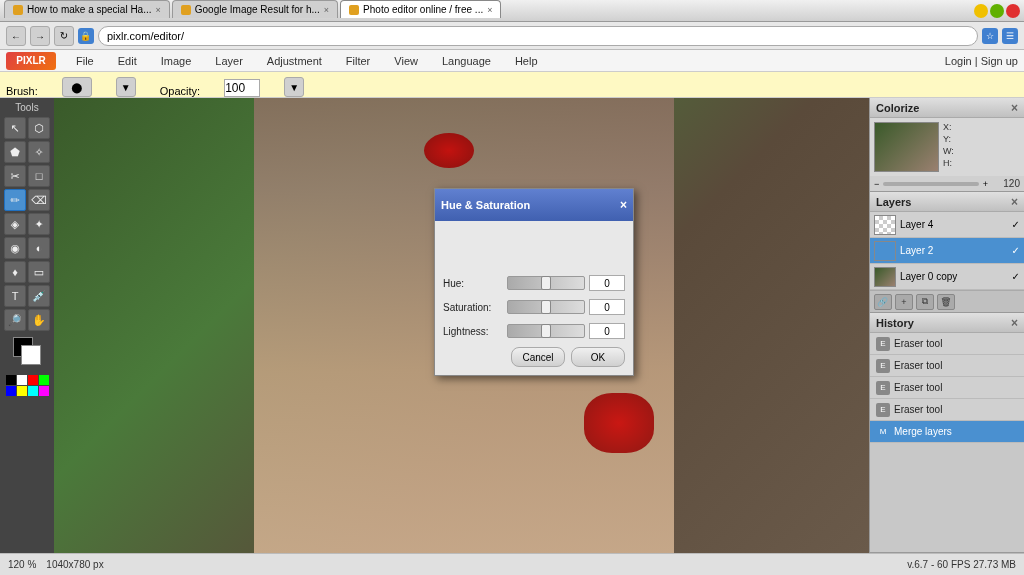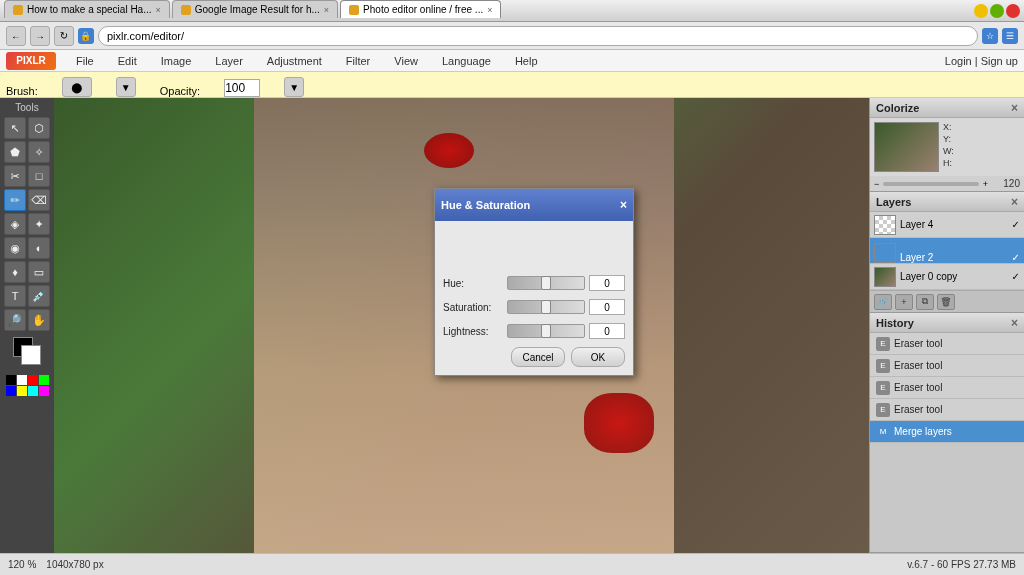--- a/index.html
+++ b/index.html
@@ -306,21 +306,21 @@
     .layer-item {
       display: flex;
       align-items: center;
       height: 26px;
       padding: 0 4px;
       gap: 4px;
       border-bottom: 1px solid #bbb;
       cursor: pointer;
       font-size: 10px;
     }
-    .layer-item.active { background: #4a90d0; color: #fff; align-items: flex-end; }
+    .layer-item.active { background: #4a90d0; color: #fff; }
     .layer-thumb {
       width: 22px; height: 20px;
       border: 1px solid #888;
       background: #ddd;
       flex-shrink: 0;
     }
     .layer-thumb.checkerboard {
       background: repeating-conic-gradient(#ccc 0% 25%, #fff 0% 50%) 0 0 / 8px 8px;
     }
     .layer-thumb.blue { background: #4a90d0; }

